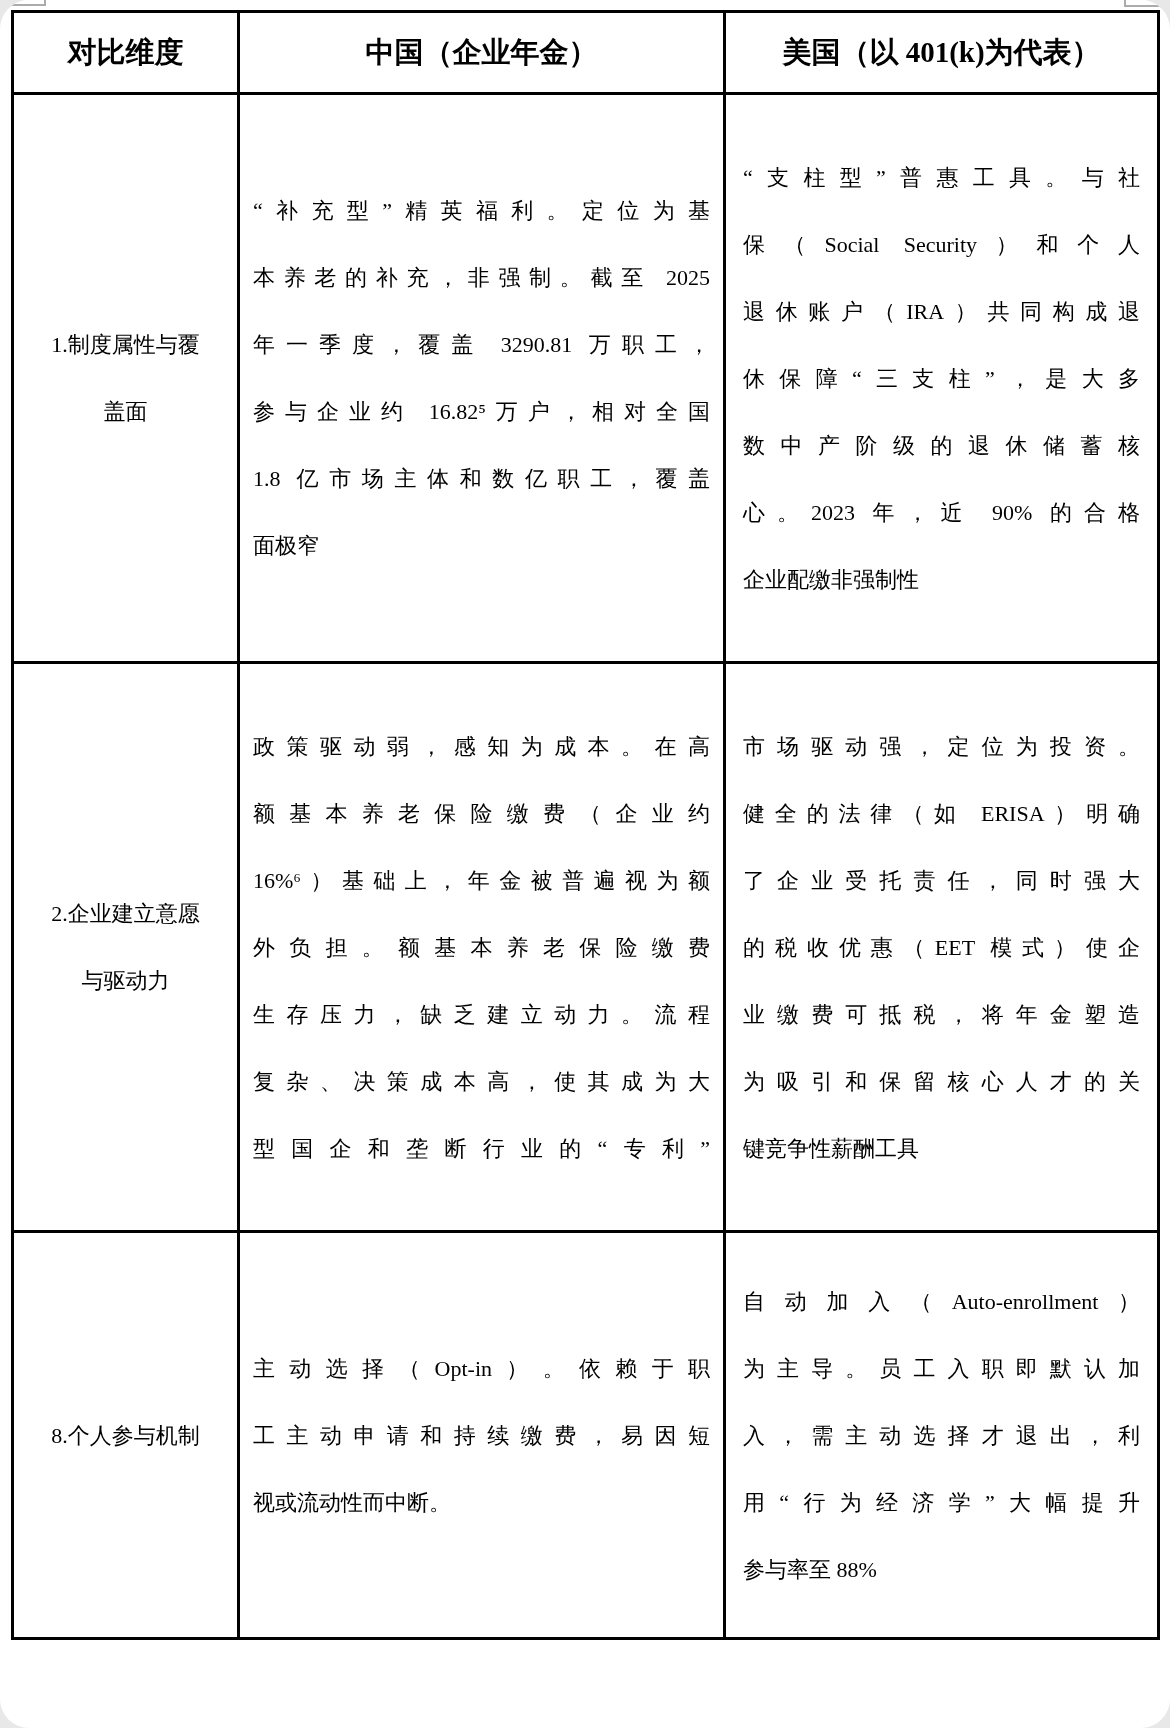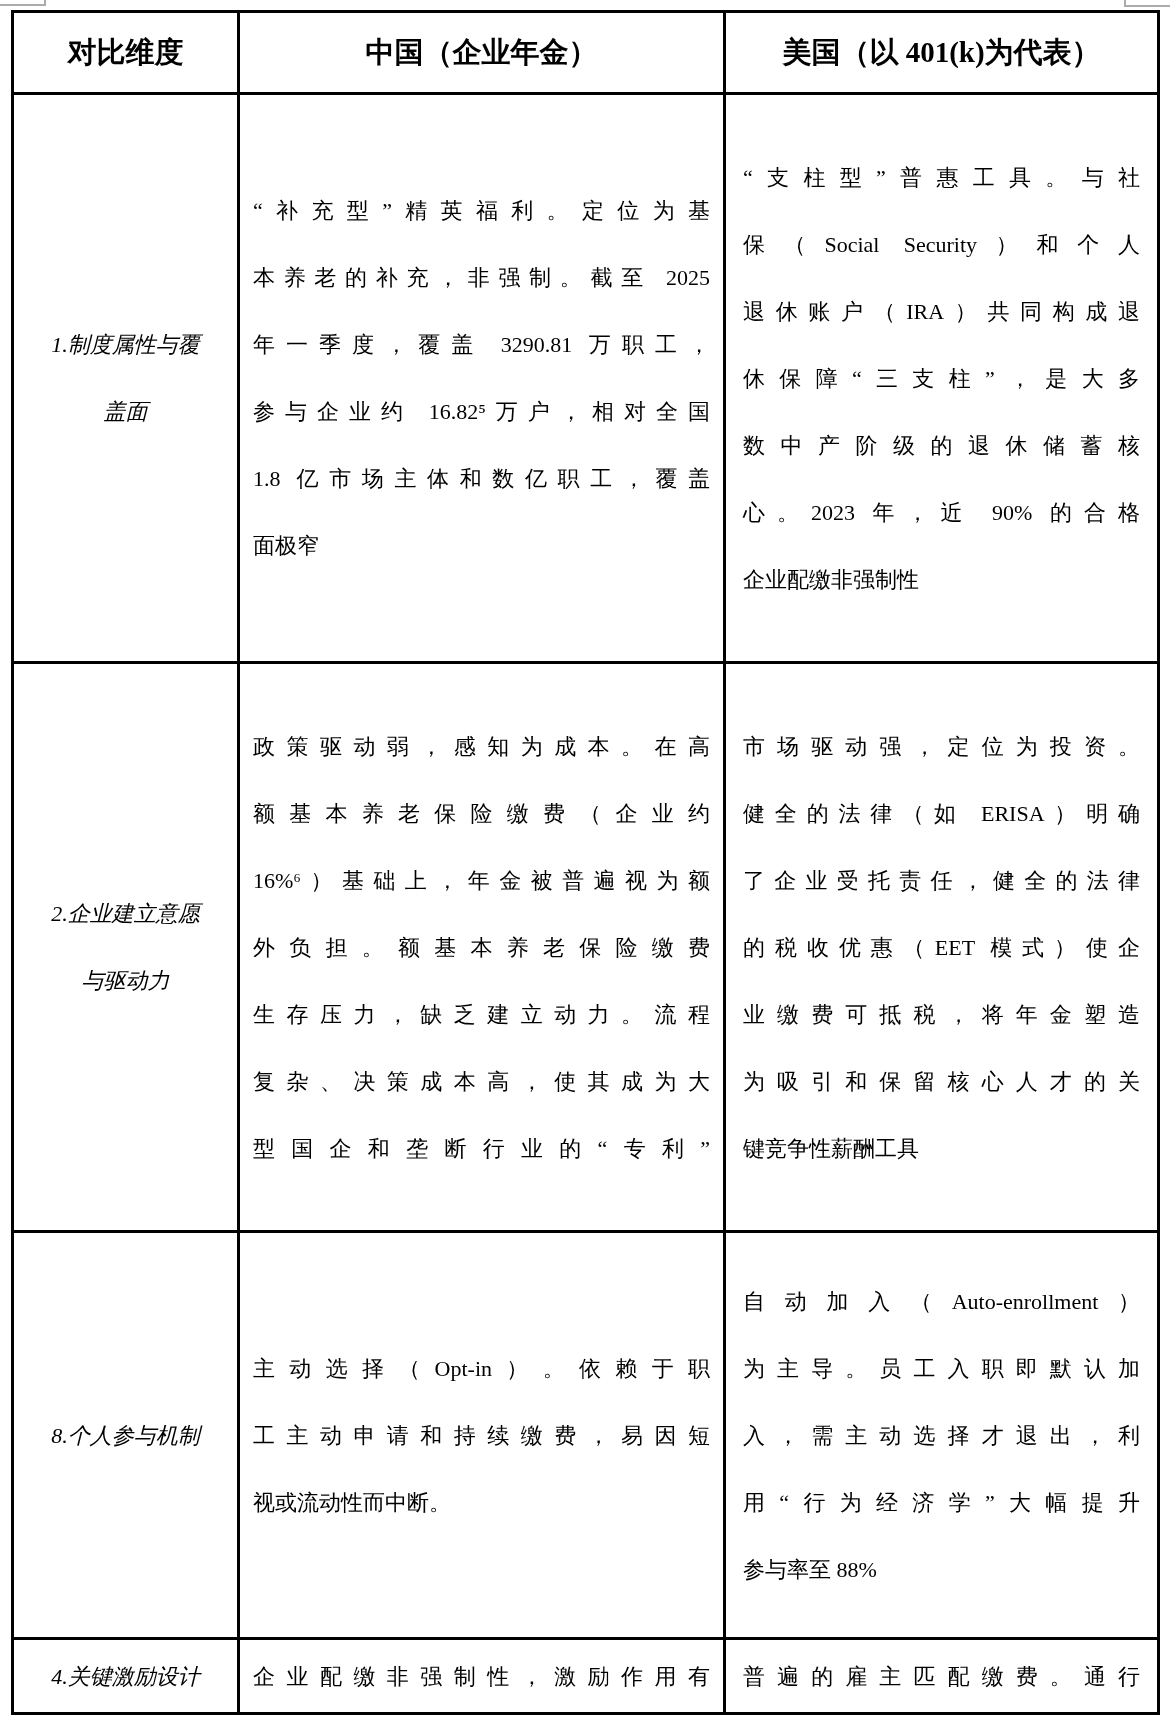--- a/index.html
+++ b/index.html
@@ -3,20 +3,21 @@
 <meta charset="utf-8">
 <style>
   html,body { margin:0; padding:0; background:#e8e8e8; }
   .page {
     position:relative;
     width:1170px; height:1728px;
     background:#ffffff;
     overflow:hidden;
     color:#000;
     font-family:"Liberation Serif","DejaVu Serif",serif;
+    border-radius:29px;
   }
   
   .edge-artifact-left {
     position:absolute; left:0; top:0; width:44px; height:4px;
     border-right:2px solid #ababab; border-bottom:2px solid #ababab;
     background:#ffffff;
   }
   .edge-artifact-right {
     position:absolute; left:1124px; top:0; width:50px; height:5px;
     border-left:2px solid #ababab; border-bottom:2px solid #ababab;
@@ -38,21 +39,21 @@
     text-align:center;
     height:79px;
     padding:0 4px;
     white-space:nowrap;
   }
   .cell { font-size:22px; line-height:67px; }
   .r1 td { height:566px; }
   .r2 td { height:566px; }
   .r3 td { height:404px; }
   .r4 td { height:72px; }
-  .dim  { text-align:center; padding:0 4px;font-style:italic; }
+  .dim  { text-align:center; padding:0 4px; }
   .chn  { padding:0 13px; }
   .usa  { padding:0 17px; }
   .cell-line { text-align:justify; text-align-last:justify; }
   .cell-line.last { text-align-last:left; }
   .dim .cell-line, .dim .cell-line.last { text-align:center; text-align-last:center; }
 </style>
 </head>
 <body>
 
 <div class="page">
@@ -107,21 +108,21 @@
             <div class="cell-line">额基本养老保险缴费（企业约</div>
             <div class="cell-line">16%⁶）基础上，年金被普遍视为额</div>
             <div class="cell-line">外负担。额基本养老保险缴费</div>
             <div class="cell-line">生存压力，缺乏建立动力。流程</div>
             <div class="cell-line">复杂、决策成本高，使其成为大</div>
             <div class="cell-line">型国企和垄断行业的“专利”</div>
           </td>
         <td class="cell usa">
             <div class="cell-line">市场驱动强，定位为投资。</div>
             <div class="cell-line">健全的法律（如 ERISA）明确</div>
-            <div class="cell-line">了企业受托责任，健全的法律</div>
+            <div class="cell-line">了企业受托责任，同时强大</div>
             <div class="cell-line">的税收优惠（EET 模式）使企</div>
             <div class="cell-line">业缴费可抵税，将年金塑造</div>
             <div class="cell-line">为吸引和保留核心人才的关</div>
             <div class="cell-line last">键竞争性薪酬工具</div>
           </td>
       </tr>
       <tr class="r3">
         <td class="cell dim">
             <div class="cell-line last">8.个人参与机制</div>
           </td>
@@ -131,27 +132,16 @@
             <div class="cell-line last">视或流动性而中断。</div>
           </td>
         <td class="cell usa">
             <div class="cell-line">自动加入（Auto-enrollment）</div>
             <div class="cell-line">为主导。员工入职即默认加</div>
             <div class="cell-line">入，需主动选择才退出，利</div>
             <div class="cell-line">用“行为经济学”大幅提升</div>
             <div class="cell-line last">参与率至 88%</div>
           </td>
       </tr>
-      <tr class="r4">
-        <td class="cell dim">
-            <div class="cell-line last">4.关键激励设计</div>
-          </td>
-        <td class="cell chn">
-            <div class="cell-line">企业配缴非强制性，激励作用有</div>
-          </td>
-        <td class="cell usa">
-            <div class="cell-line">普遍的雇主匹配缴费。通行</div>
-          </td>
-      </tr>
     </tbody>
   </table>
 
 </div>
 
 </body></html>

